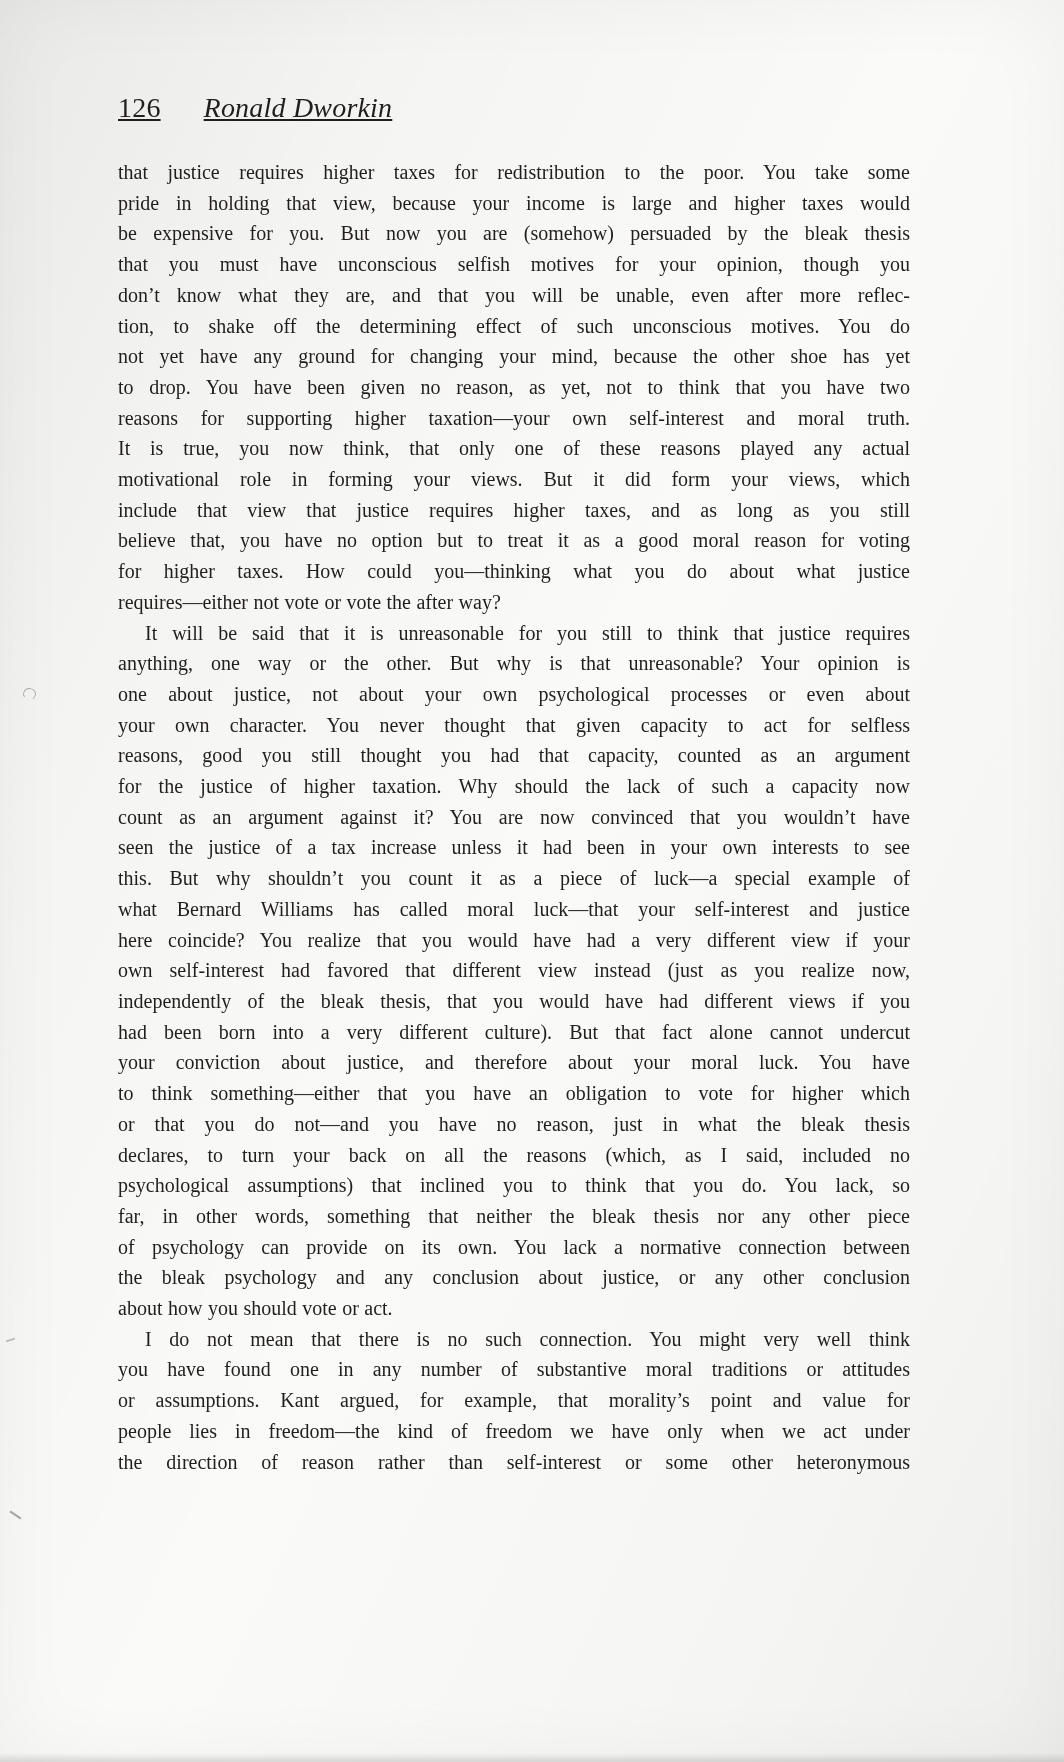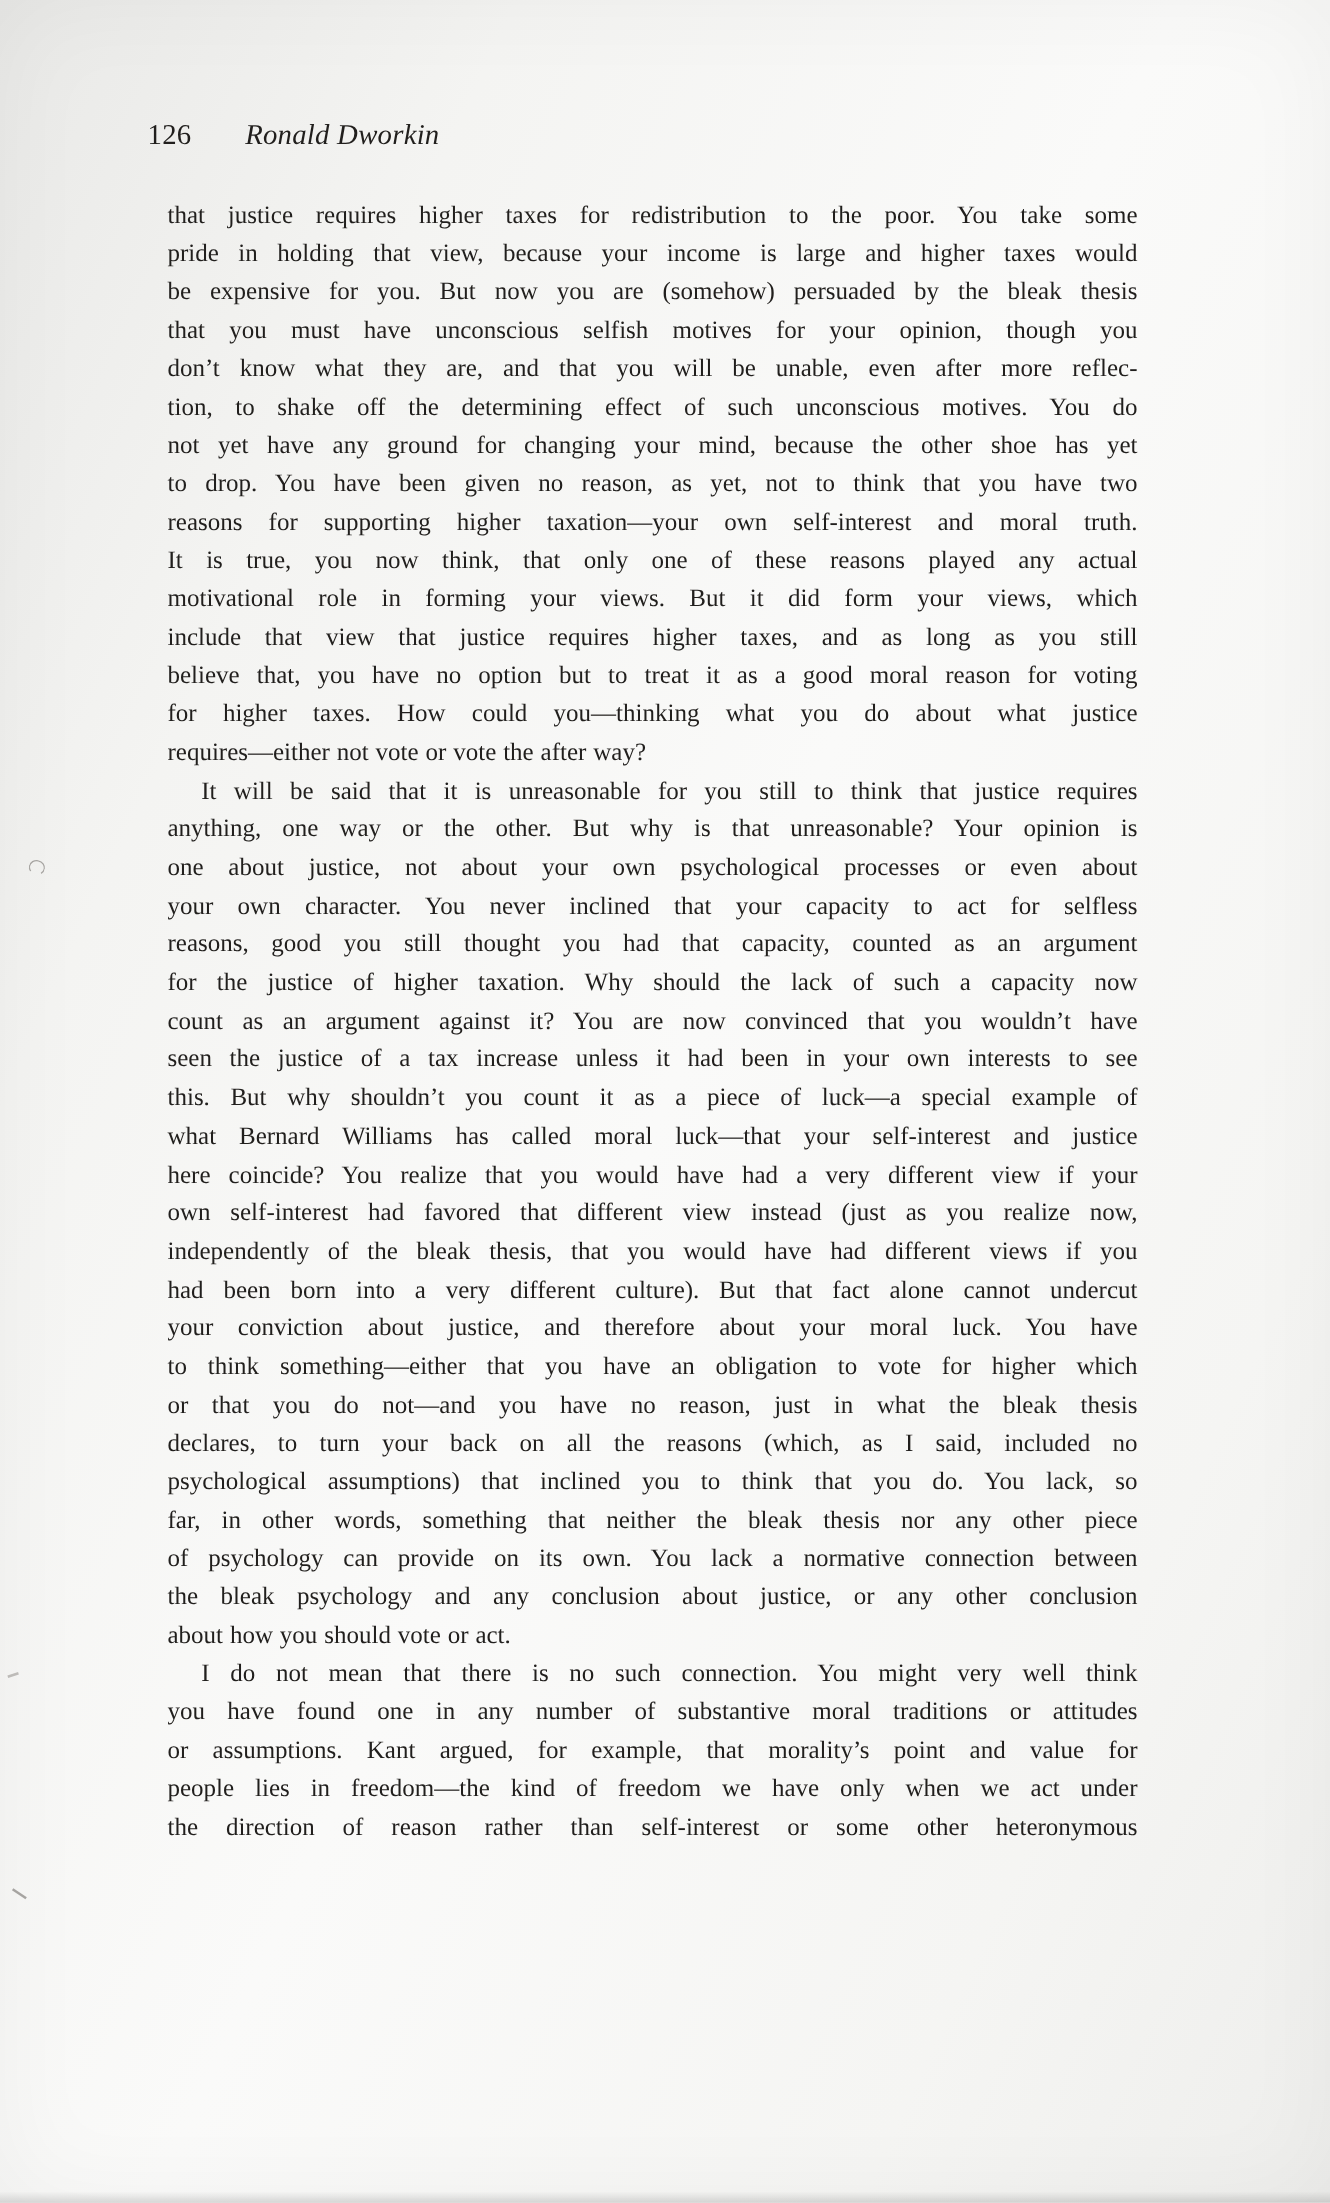--- a/index.html
+++ b/index.html
@@ -27,40 +27,40 @@
     background: linear-gradient(to bottom, rgba(0,0,0,0), rgba(0,0,0,0.12));
     pointer-events: none;
   }
   .content {
     position: absolute;
     left: 118px;
     top: 95px;
     width: 792px;
   }
   .page-header {
-    font-size: 23px;
+    font-size: 28px;
     line-height: 26px;
     letter-spacing: 0.2px;
     white-space: nowrap;
+    text-decoration: underline;
   }
   .page-header .running-title {
     font-style: italic;
     margin-left: 43px;
   }
   .body-text {
     margin-top: 36px;
     font-size: 20px;
     line-height: 30.7px;
   }
   .para { margin: 0; }
   .line {
     text-align: justify;
     text-align-last: justify;
     word-spacing: 0.5px;
-    margin-left: 16px;
   }
   .line.flush { text-align-last: left; }
   .line.indent { text-indent: 27px; }
   
   .mark { position: absolute; pointer-events: none; }
   .mark-circle {
     left: 23px; top: 688px;
     width: 11px; height: 10px;
     border: 1.6px solid #a8a6a3;
     border-bottom-color: transparent;
@@ -109,21 +109,21 @@
           <div class="line">motivational role in forming your views. But it did form your views, which</div>
           <div class="line">include that view that justice requires higher taxes, and as long as you still</div>
           <div class="line">believe that, you have no option but to treat it as a good moral reason for voting</div>
           <div class="line">for higher taxes. How could you—thinking what you do about what justice</div>
           <div class="line flush">requires—either not vote or vote the after way?</div>
         </div>
         <div class="para">
           <div class="line indent">It will be said that it is unreasonable for you still to think that justice requires</div>
           <div class="line">anything, one way or the other. But why is that unreasonable? Your opinion is</div>
           <div class="line">one about justice, not about your own psychological processes or even about</div>
-          <div class="line">your own character. You never inclined that your capacity to act for selfless</div>
+          <div class="line">your own character. You never thought that given capacity to act for selfless</div>
           <div class="line">reasons, good you still thought you had that capacity, counted as an argument</div>
           <div class="line">for the justice of higher taxation. Why should the lack of such a capacity now</div>
           <div class="line">count as an argument against it? You are now convinced that you wouldn’t have</div>
           <div class="line">seen the justice of a tax increase unless it had been in your own interests to see</div>
           <div class="line">this. But why shouldn’t you count it as a piece of luck—a special example of</div>
           <div class="line">what Bernard Williams has called moral luck—that your self-interest and justice</div>
           <div class="line">here coincide? You realize that you would have had a very different view if your</div>
           <div class="line">own self-interest had favored that different view instead (just as you realize now,</div>
           <div class="line">independently of the bleak thesis, that you would have had different views if you</div>
           <div class="line">had been born into a very different culture). But that fact alone cannot undercut</div>

